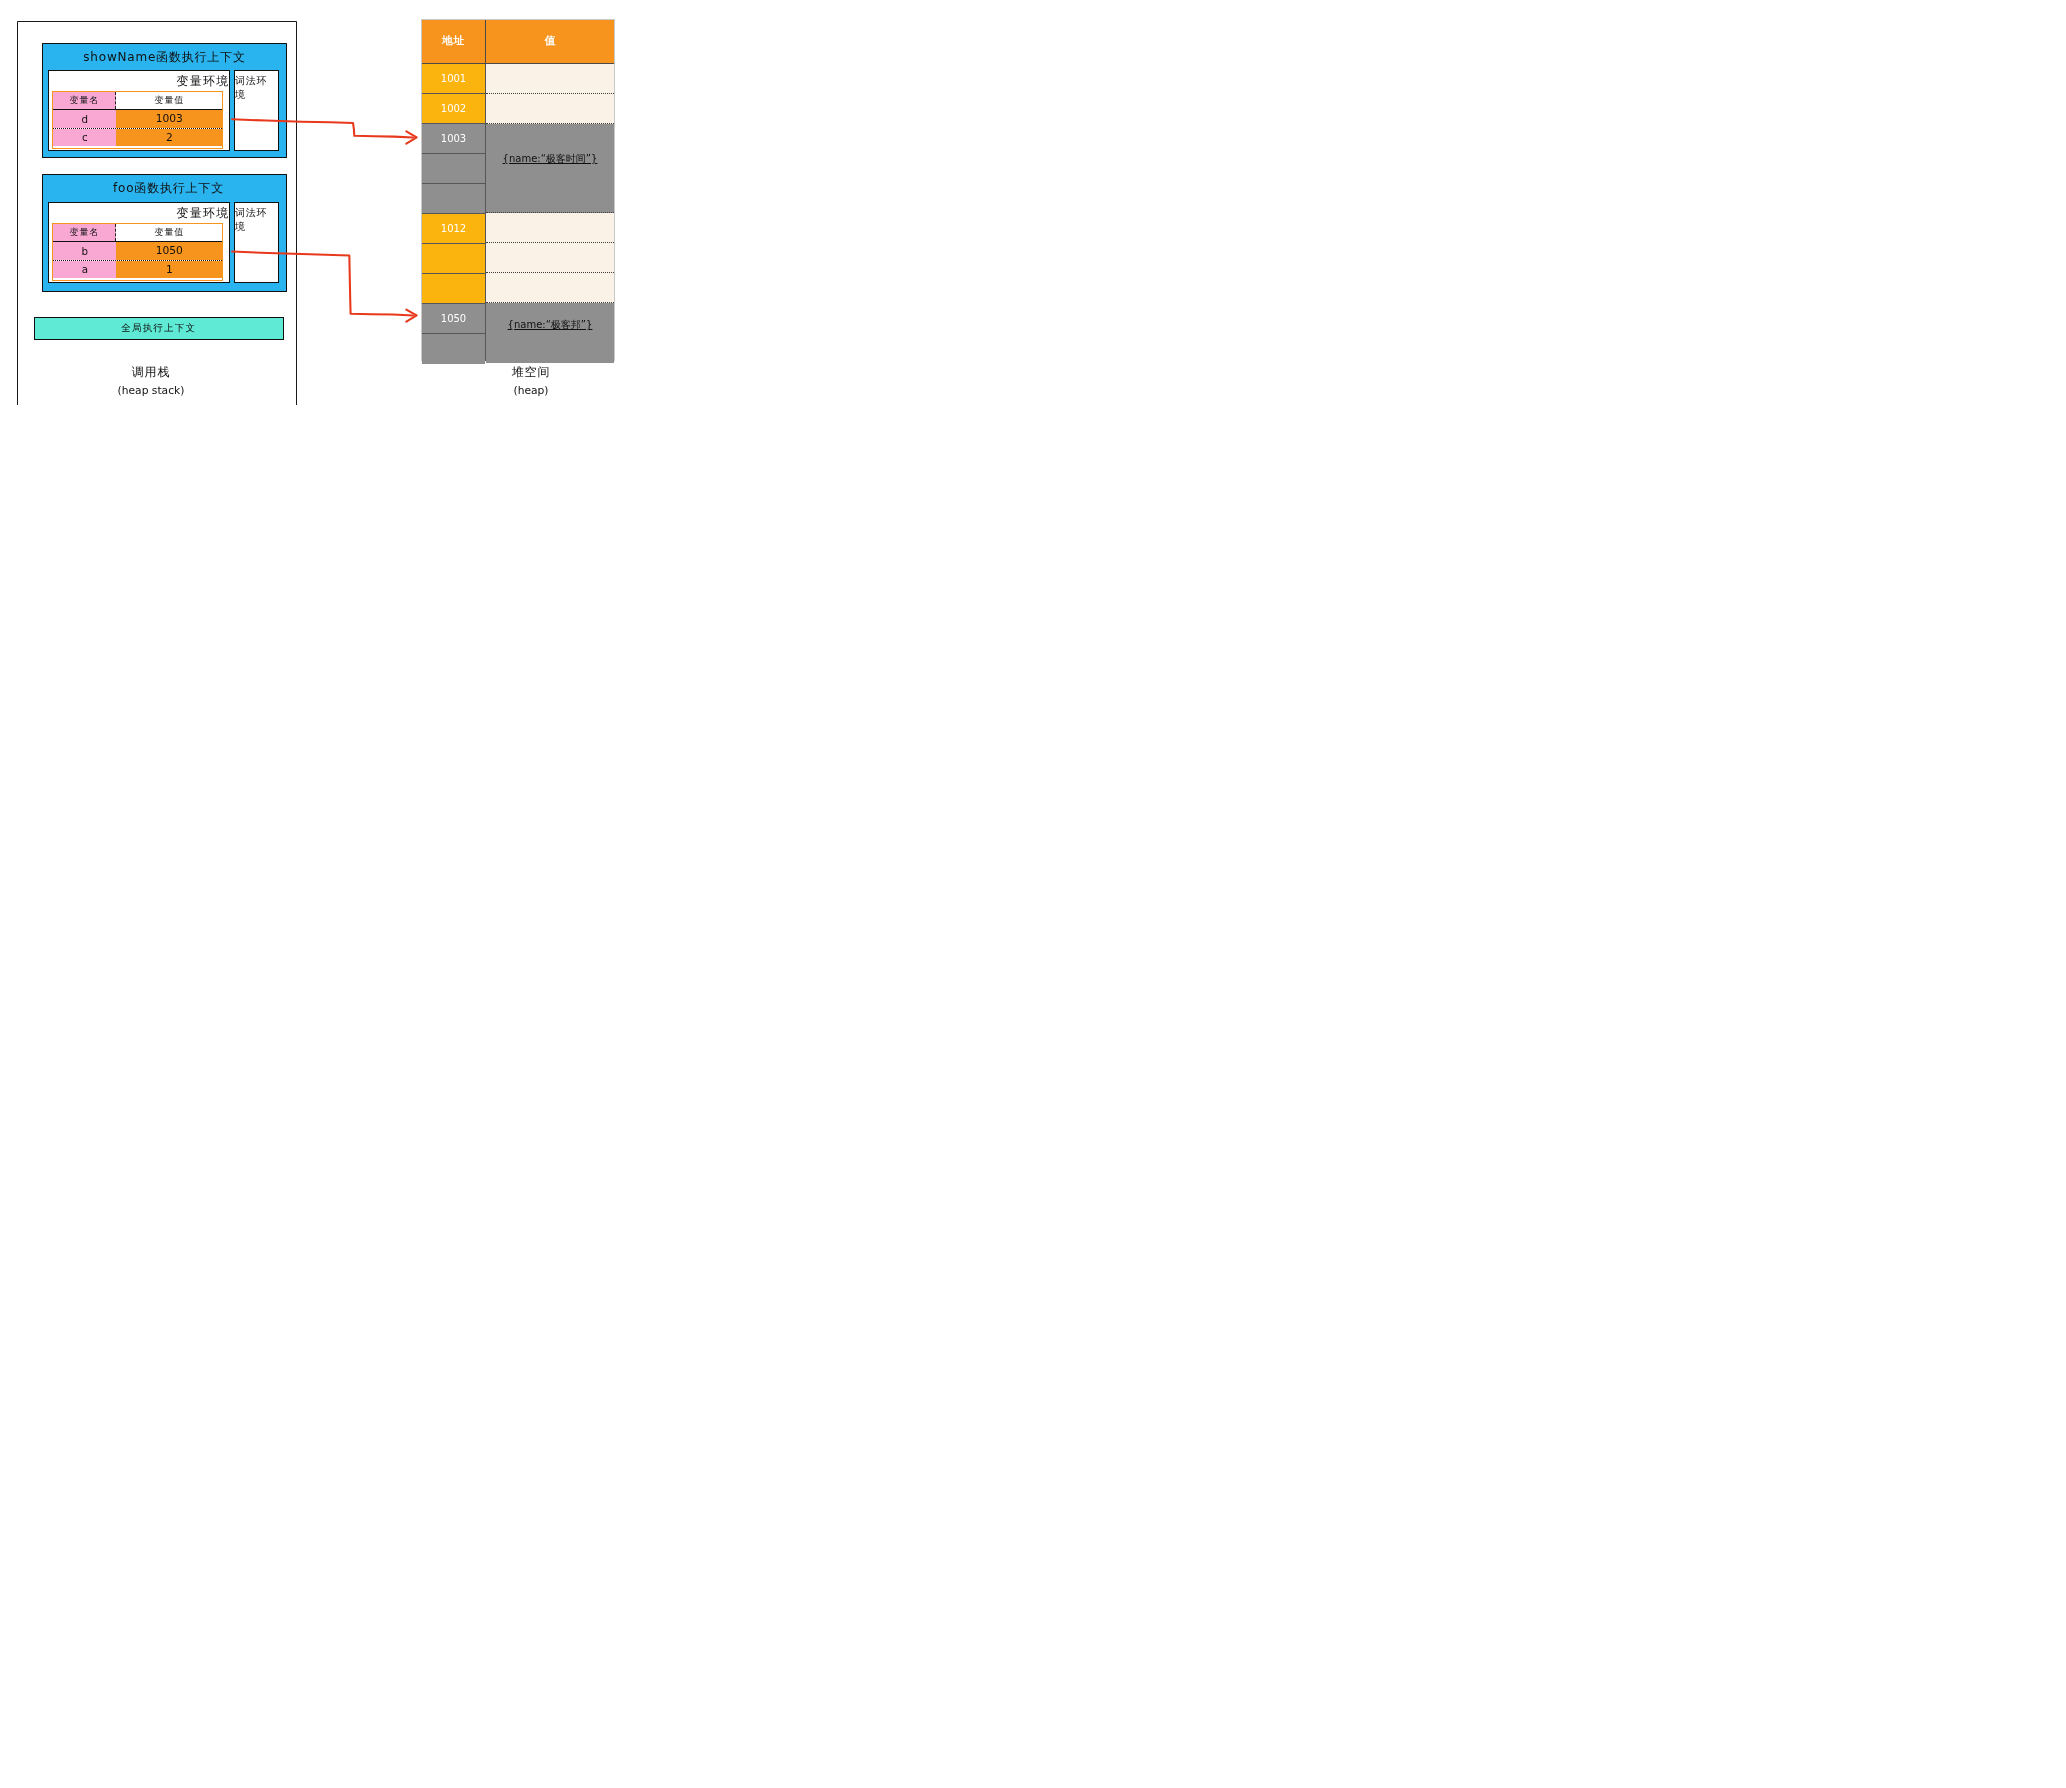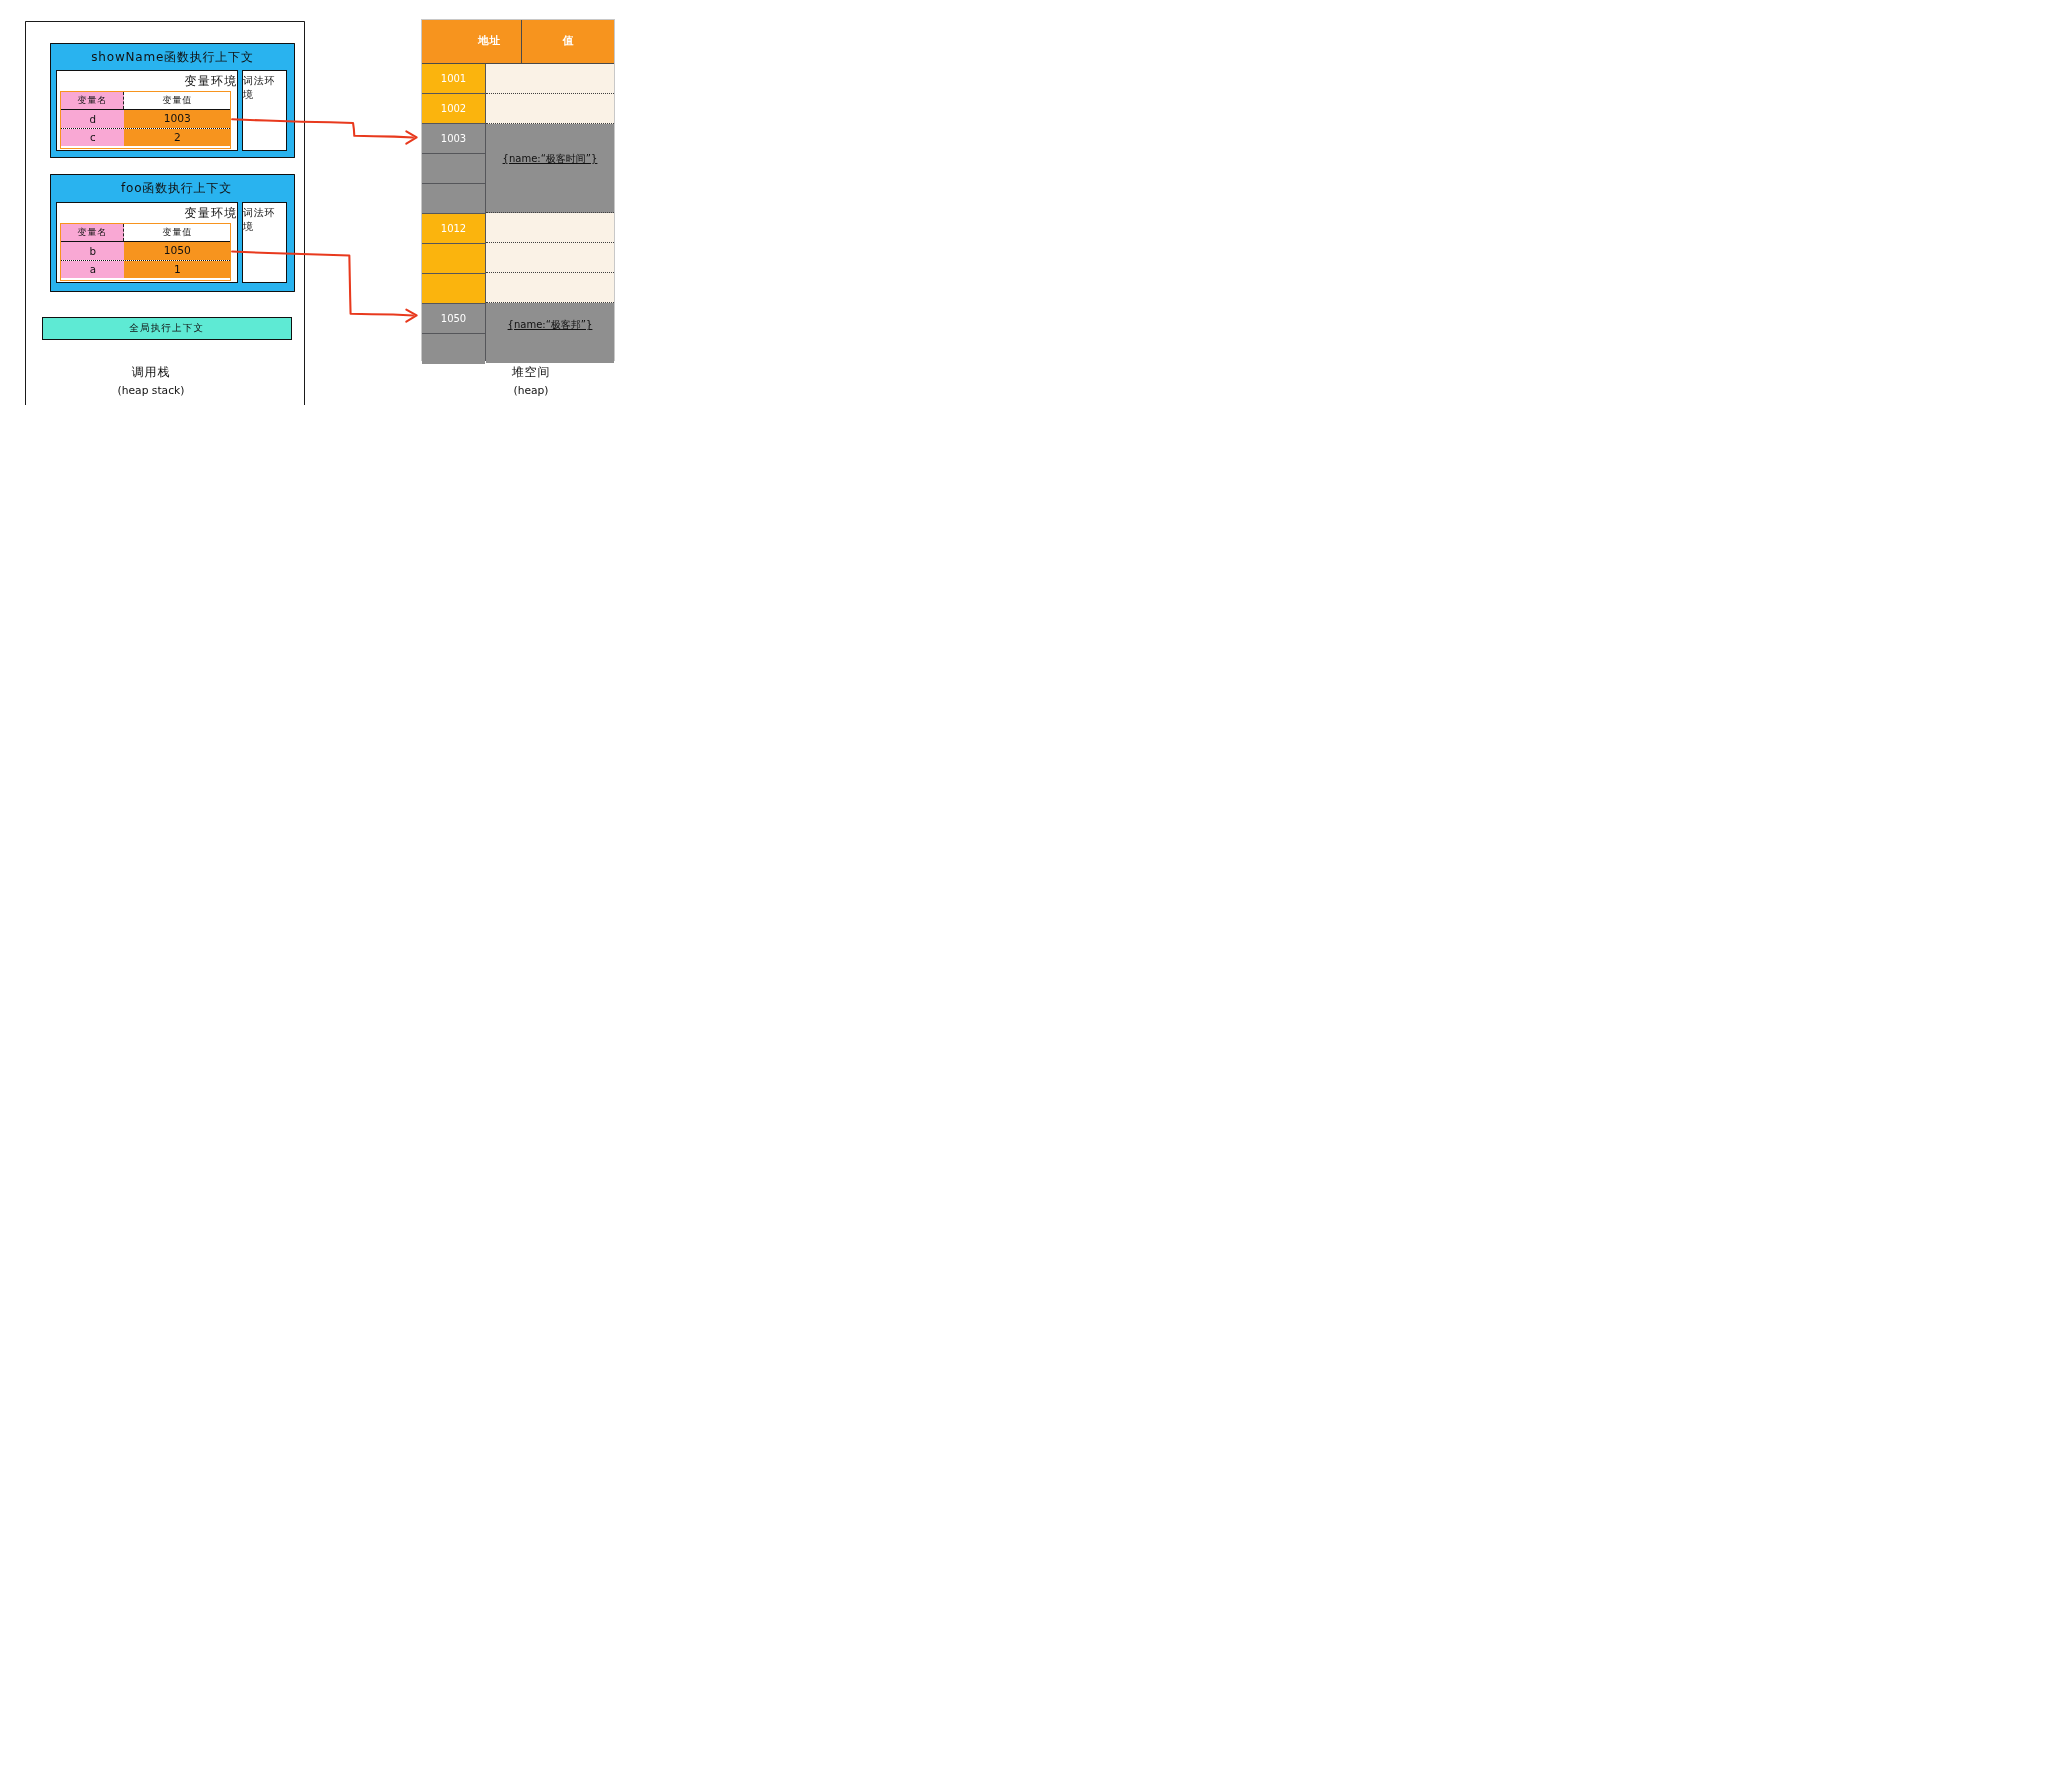--- a/index.html
+++ b/index.html
@@ -12,21 +12,21 @@
     position: relative;
     width: 638px;
     height: 405px;
     background: #ffffff;
     overflow: hidden;
   }
 
   
   .outer-box {
     position: absolute;
-    left: 25px; top: 20.7px;
+    left: 17px; top: 20.7px;
     width: 280px; height: 398px;
     border: 1.7px solid #1a1a1a;
     border-radius: 0.8px;
     background: #ffffff;
   }
   .frame {
     position: absolute;
     left: 24px;
     width: 245px;
     background: #29b3ef;
@@ -126,21 +126,20 @@
     position: absolute;
     left: 421px; top: 18.6px;
     width: 194px; height: 342px;
     border: 0.4px solid #c8c8c8;
   }
   .heap-header {
     display: flex;
     height: 44px;
     background: #f7941e;
     border-bottom: 1.2px solid #4a4a4a;
-    padding-left: 36px;
   }
   .heap-header .hh-addr {
     width: 64px;
     border-right: 0.8px solid #4a4a4a;
     display: flex; align-items: center; justify-content: center;
     color: #ffffff; font-size: 10.7px; font-weight: bold;
     letter-spacing: 0.8px;
   }
   .heap-header .hh-val {
     flex: 1;

